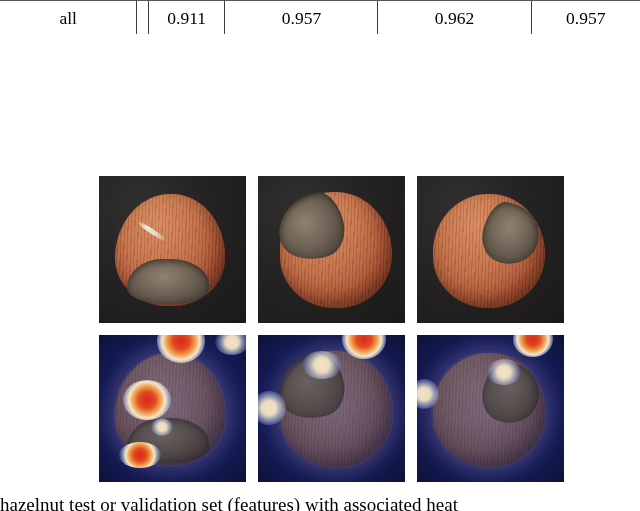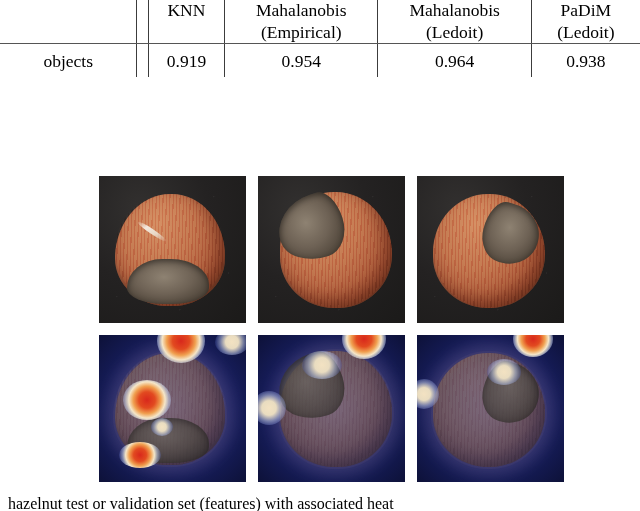--- a/index.html
+++ b/index.html
@@ -217,93 +217,73 @@
   
   .h3 .nut { left: 16px; top: 18px; width: 112px; height: 114px; border-radius: 50% 50% 50% 50% / 52% 54% 48% 46%; }
   .h3 .defect { left: 66px; top: 28px; width: 56px; height: 60px; border-radius: 32% 62% 54% 42% / 54% 52% 48% 48%; transform: rotate(14deg); }
   .h3 .b-top   { left: 96px; top: -14px; width: 40px; height: 36px; }
   .h3 .b-left  { left: -8px; top: 44px; width: 30px; height: 30px; }
   .h3 .b-mid   { left: 70px; top: 24px; width: 34px; height: 26px; }
 
   
   .caption {
     position: absolute;
-    left: 8px;
+    left: 0;
     top: 494px;
     width: 600px;
-    font-size: 16px;
+    font-size: 19px;
     line-height: 1.2;
     white-space: nowrap;
     overflow: hidden;
     height: 17px;
   }
 </style>
 </head>
 <body>
 
 <table class="results-table">
   <colgroup>
     <col class="col-label">
     <col class="col-sep">
     <col class="col-knn">
     <col class="col-mahe">
     <col class="col-mahl">
     <col class="col-padim">
   </colgroup>
   <tbody>
 
-    <tr>
-      <td class="hdr-cell"></td>
-      <td class="vrule-double"></td>
-      <td class="hdr-cell">
-        <span class="hdr-line">KNN</span>
-        <span class="hdr-line"></span>
-      </td>
-      <td class="hdr-cell vrule">
-        <span class="hdr-line">Mahalanobis</span>
-        <span class="hdr-line">(Empirical)</span>
-      </td>
-      <td class="hdr-cell vrule">
-        <span class="hdr-line">Mahalanobis</span>
-        <span class="hdr-line">(Ledoit)</span>
-      </td>
-      <td class="hdr-cell vrule">
-        <span class="hdr-line">PaDiM</span>
-        <span class="hdr-line">(Ledoit)</span>
-      </td>
-    </tr>
 
     <tr class="rule-row">
       <td></td>
       <td class="vrule-double"></td>
       <td></td>
       <td class="vrule"></td>
       <td class="vrule"></td>
       <td class="vrule"></td>
     </tr>
 
     <tr class="spacer-row">
       <td></td>
       <td class="vrule-double"></td>
       <td></td>
       <td class="vrule"></td>
       <td class="vrule"></td>
       <td class="vrule"></td>
     </tr>
 
-
-
     <tr class="body-row">
-      <td class="row-label">objects</td>
+      <td class="row-label">all</td>
       <td class="vrule-double"></td>
-      <td>0.919</td>
-      <td class="vrule">0.954</td>
-      <td class="vrule bold-val">0.964</td>
-      <td class="vrule">0.938</td>
+      <td>0.911</td>
+      <td class="vrule">0.957</td>
+      <td class="vrule bold-val">0.962</td>
+      <td class="vrule">0.957</td>
     </tr>
+
+
   </tbody>
 </table>
 
 <div class="figure-grid">
 
   <div class="grid-row">
     <div class="cell photo p1">
       <div class="grain"></div>
       <div class="nut">
           <div class="ridges"></div>

